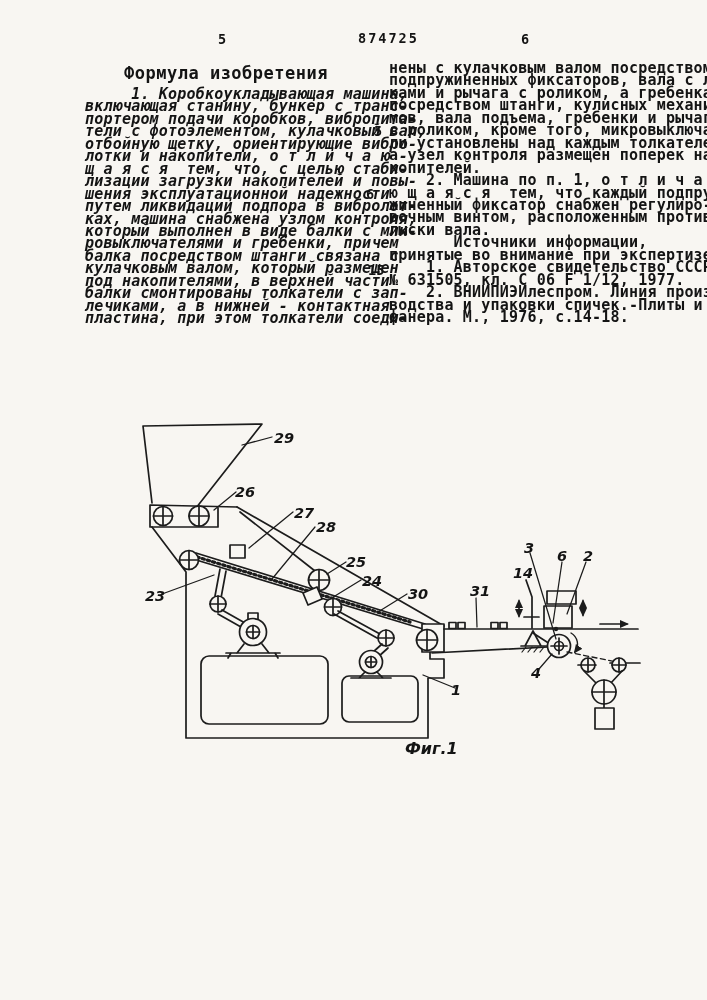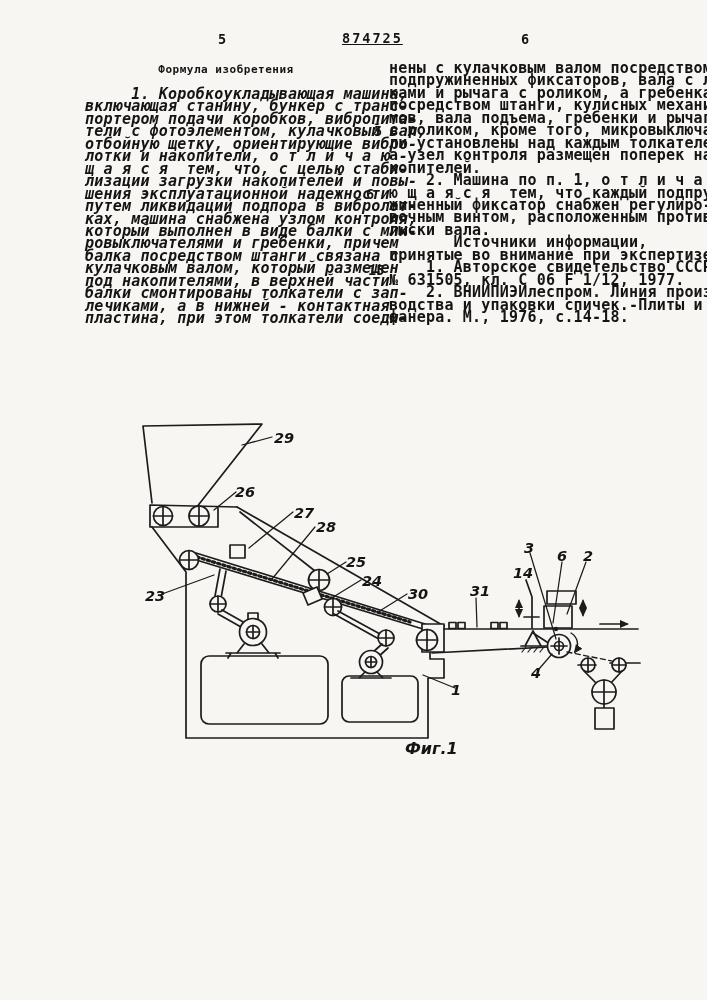--- a/index.html
+++ b/index.html
@@ -4,25 +4,25 @@
 <style>
   html,body{margin:0;padding:0;background:#888;}
   .page{
     position:relative;width:707px;height:1000px;margin:0 auto;
     background:#f8f6f2;overflow:hidden;
     font-family:"DejaVu Sans Mono","Liberation Mono",monospace;
     color:#141414;font-weight:bold;
   }
   .hdr-num{position:absolute;font-size:13.5px;letter-spacing:1px;}
   .hdr-left{left:218px;top:31px;}
-  .hdr-center{left:342px;top:30px;letter-spacing:2px;text-decoration:underline;}
+  .hdr-center{left:358px;top:30px;letter-spacing:2px;}
   .hdr-right{left:521px;top:31px;}
   .col-heading{
     position:absolute;left:85px;top:63px;width:282px;
-    text-align:center;font-size:11px;letter-spacing:.5px;
+    text-align:center;font-size:17px;letter-spacing:.5px;
   }
   .col{
     position:absolute;white-space:pre;
     font-size:15px;line-height:12.45px;letter-spacing:.2px;
   }
   .col-left{left:85px;top:88px;font-style:italic;}
   .col-right{left:389px;top:62px;}
   .line-num{position:absolute;font-size:13.5px;}
   .ln-5{left:374px;top:123px;}
   .ln-10{left:366px;top:186px;}

